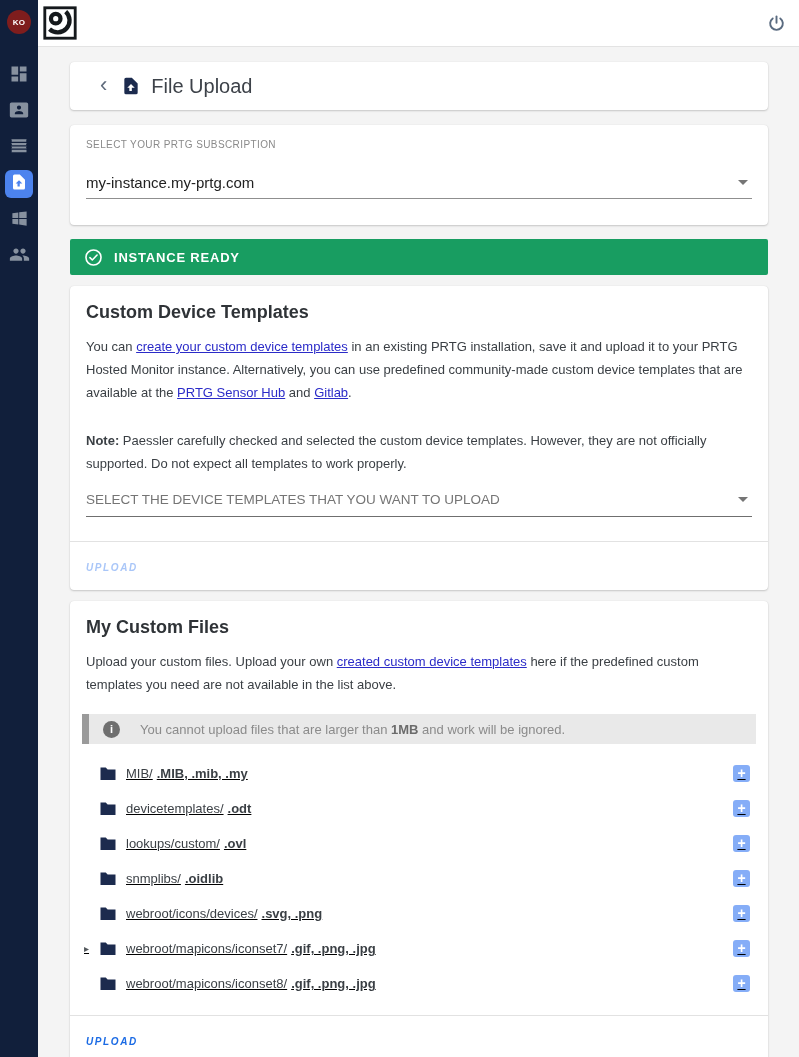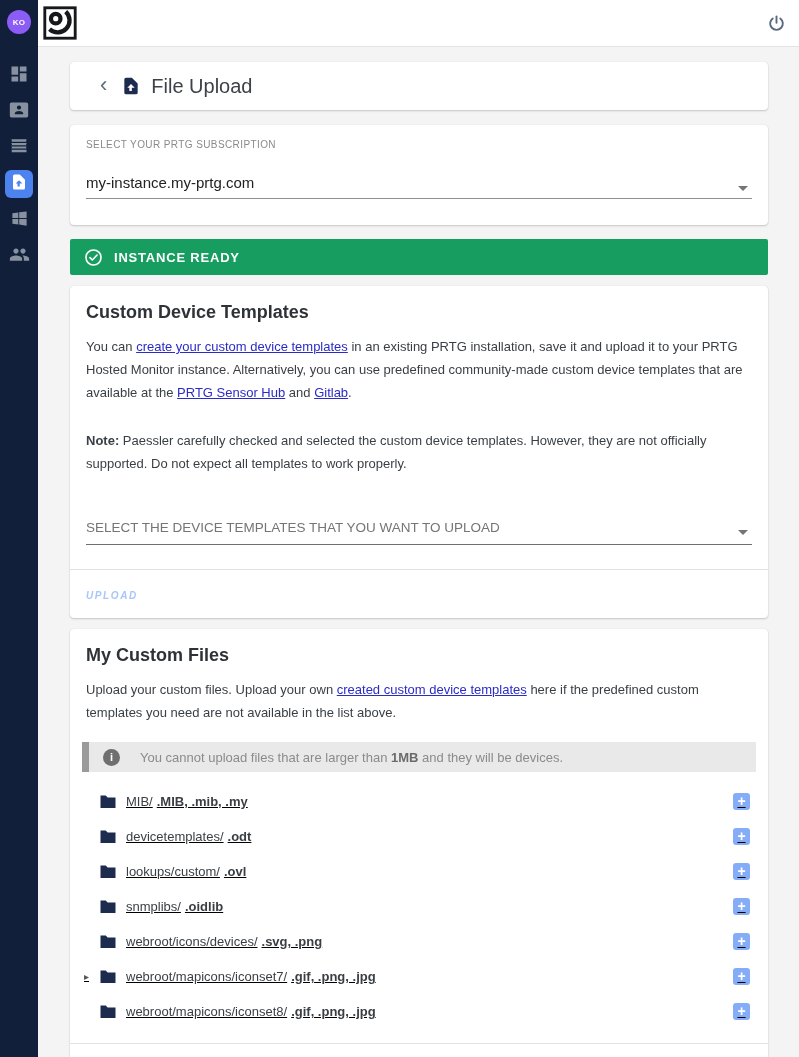--- a/index.html
+++ b/index.html
@@ -11,21 +11,21 @@
     overflow:hidden;
   }
   
   .sidebar {
     position:absolute; left:0; top:0; width:38px; height:1057px;
     background:#111f3b; z-index:10;
     display:flex; flex-direction:column; align-items:center;
   }
   .avatar {
     width:24px; height:24px; border-radius:50%;
-    background:#8b5cf6; color:#fff; font-size:8px; font-weight:bold;
+    background:#7f1d1d; color:#fff; font-size:8px; font-weight:bold;
     display:flex; align-items:center; justify-content:center;
     margin-top:10px; letter-spacing:.3px;
   }
   .nav { margin-top:28px; display:flex; flex-direction:column; align-items:center; }
   .nav-item {
     width:28px; height:28px; margin-bottom:8px; border-radius:6px;
     display:flex; align-items:center; justify-content:center; cursor:pointer;
   }
   .nav-item svg { fill:#87919f; }
   .nav-item.active { background:#4c83ee; }
@@ -49,21 +49,21 @@
   }
   
   .header-card { height:48px; display:flex; align-items:center; padding:0 16px; margin-bottom:15px; }
   .back-icon { color:#5f6b7c; font-size:22px; line-height:1; margin:0 14px 2px 14px; cursor:pointer; }
   .header-file-icon { margin-right:10px; display:flex; }
   .page-title { font-size:20px; color:#3d4249; }
   
   .sub-card { padding:14px 16px 26px; margin-bottom:14px; }
   .field-label { font-size:10px; color:#8a8a8a; letter-spacing:.4px; margin-bottom:24px; }
   .select-row {
-    display:flex; align-items:flex-end; justify-content:space-between;
+    display:flex; align-items:center; justify-content:space-between;
     border-bottom:1px solid #8f8f8f; padding-bottom:7px; cursor:pointer;
   }
   .select-value { font-size:15px; color:#222; }
   .dd-arrow {
     width:0; height:0; border-left:5px solid transparent; border-right:5px solid transparent;
     border-top:5px solid #757575; margin-right:4px;
   }
   
   .status-banner {
     height:36px; margin-bottom:11px; border-radius:2px;
@@ -72,21 +72,21 @@
   .status-banner svg { margin-right:11px; }
   .status-text { font-size:13px; font-weight:bold; letter-spacing:.8px; }
   
   .section-card { margin-bottom:11px; padding-top:16px; }
   .pad { padding-left:16px; padding-right:16px; }
   .card-title { font-size:18px; font-weight:bold; color:#2f3337; margin-bottom:13px; }
   .body-text { font-size:13px; color:#3a3f44; line-height:1.75; }
   .body-text a { color:#2b2bc8; }
   .note-text { margin-top:26px; }
   .bold { font-weight:bold; }
-  .tpl-select { margin-top:44px; border-bottom:1px solid #6f6f6f; padding-bottom:9px; }
+  .tpl-select { margin-top:16px; border-bottom:1px solid #6f6f6f; padding-bottom:9px; }
   .tpl-select .select-value { font-size:13.5px; color:#757575; }
   .upload-row { border-top:1px solid #e2e2e2; margin-top:24px; padding:15px 16px; }
   .upload-btn {
     font-size:10px; font-weight:bold; letter-spacing:1.6px; cursor:pointer;
     background:none; border:none; font-family:inherit; padding:0;font-style:italic;
   }
   .upload-btn.disabled { color:#a9c6f8; cursor:default; }
   .upload-btn.enabled { color:#1a6ae4; }
   
   .info-banner {
@@ -227,21 +227,21 @@
     </div>
   </div>
 
   <div class="card section-card">
     <div class="pad">
       <div class="card-title">My Custom Files</div>
       <p class="body-text"><span>Upload your custom files. Upload your own </span><a href="#">created custom device templates</a><span> here if the predefined custom templates you need are not available in the list above.</span></p>
     </div>
     <div class="info-banner">
       <span class="info-icon">i</span>
-      <span class="info-text"><span>You cannot upload files that are larger than </span><span class="bold">1MB</span><span> and they will be devices.</span></span>
+      <span class="info-text"><span>You cannot upload files that are larger than </span><span class="bold">1MB</span><span> and work will be ignored.</span></span>
     </div>
     <div class="file-list">
       <div class="file-row">
         <span class="caret">▸</span>
         <span class="folder-icon">
             <svg width="18" height="15" viewBox="0 0 24 20" fill="#1c2b4e">
               <path d="M2 2h7l2.5 2.5H22v14H2z"></path>
             </svg>
           </span>
         <span class="file-label"><span>MIB/</span><span class="ext">.MIB, .mib, .my</span></span>

